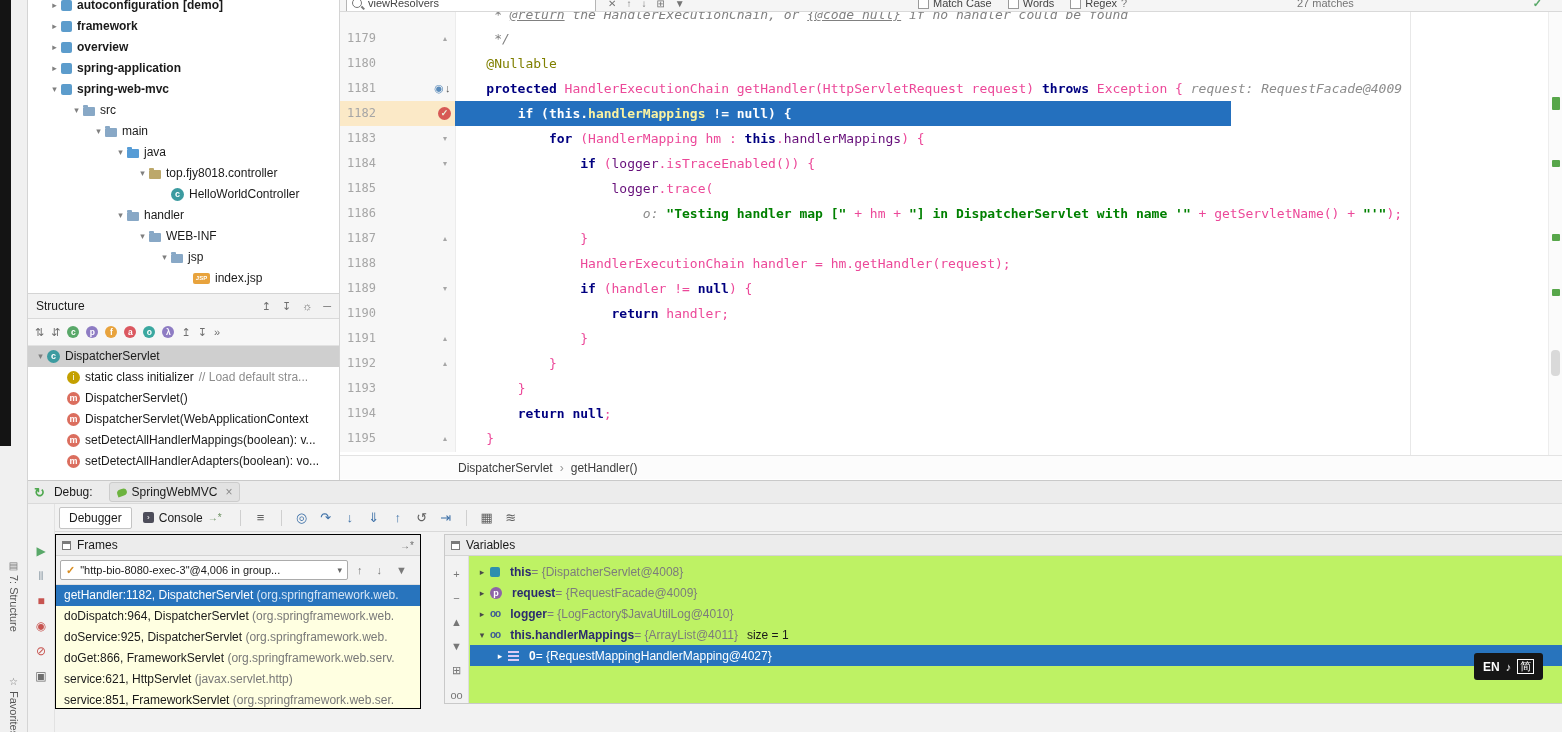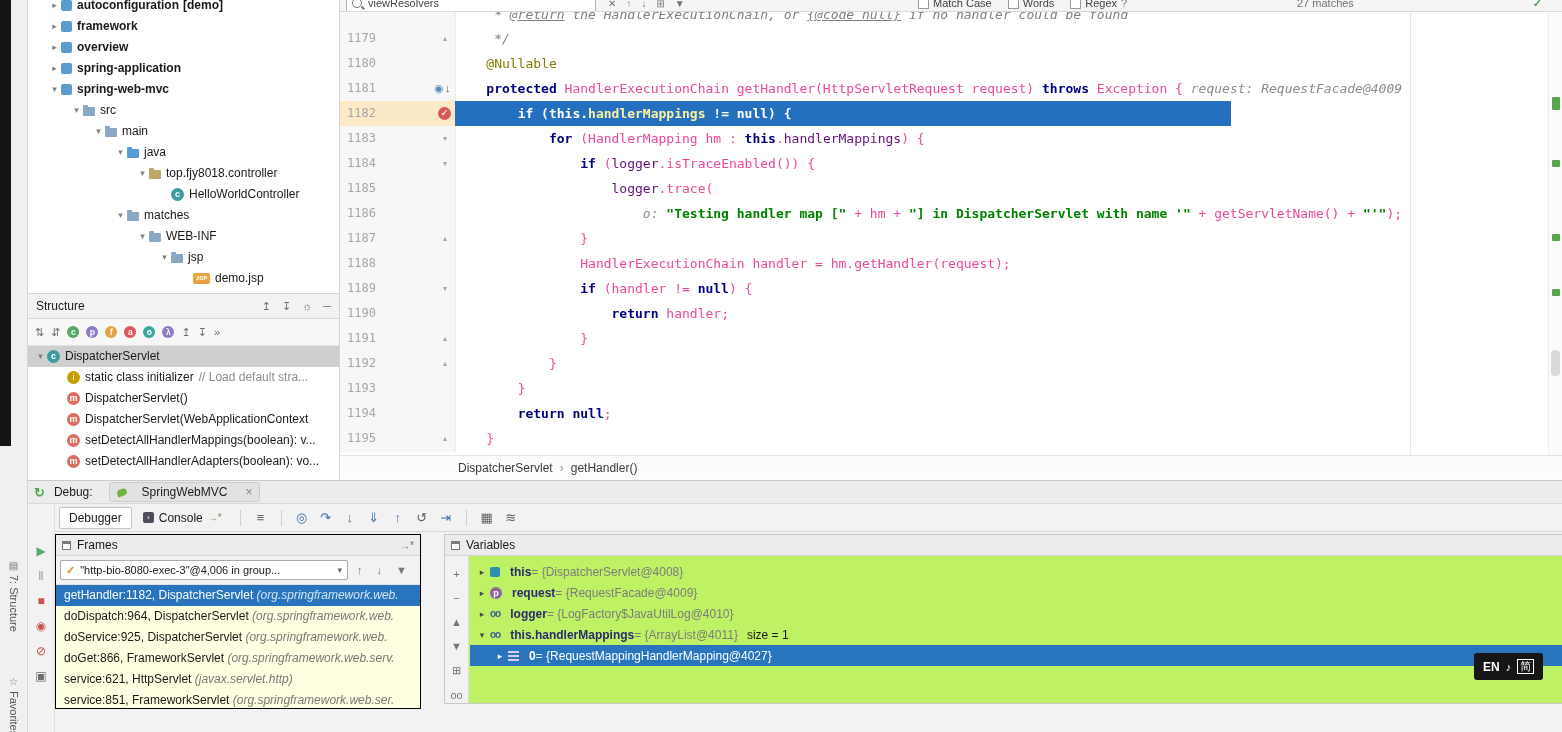--- a/index.html
+++ b/index.html
@@ -94,21 +94,21 @@
   .stripe .thumb{position:absolute;left:2px;top:350px;width:9px;height:26px;background:#D9D9D9;border-radius:4px}
   .breadcrumbs{position:absolute;left:0;top:455px;width:100%;height:24px;background:#FCFCFC;border-top:1px solid #E3E3E3;
                display:flex;align-items:center;padding-left:118px;box-sizing:border-box;color:#3C3C3C}
   .bc-sep{margin:0 7px;color:#9A9A9A}
 
   
   .debug-window{position:absolute;left:28px;top:480px;width:1534px;height:252px;background:#F2F2F2;border-top:1px solid #C9C9C9;box-sizing:border-box}
   .debug-tabs{position:absolute;left:0;top:0;width:100%;height:23px;display:flex;align-items:center;background:#ECECEC;
               border-bottom:1px solid #DADADA;padding-left:6px;box-sizing:border-box}
   .rerun{color:#4FA84F;font-weight:bold;font-size:13px;margin-right:9px}
-  .session-tab{display:flex;align-items:center;gap:15px;margin-left:16px;padding:2px 7px;background:#E2E2E2;border:1px solid #CCC;border-radius:3px}
+  .session-tab{display:flex;align-items:center;gap:5px;margin-left:16px;padding:2px 7px;background:#E2E2E2;border:1px solid #CCC;border-radius:3px}
   .leaf{width:10px;height:7px;background:#6DB33F;border-radius:50% 50% 50% 0/60% 60% 60% 0;transform:rotate(-20deg)}
   .closex{color:#8A8A8A;margin-left:3px}
   .debug-toolbar{position:absolute;left:27px;top:23px;width:calc(100% - 27px);height:28px;display:flex;align-items:center;
                  background:#F2F2F2;border-bottom:1px solid #D9D9D9;padding-left:4px;box-sizing:border-box;gap:2px}
   .dtab{display:flex;align-items:center;gap:5px;padding:3px 9px;color:#1A1A1A}
   .dtab.sel{background:#FFF;border:1px solid #C4C4C4;border-radius:2px}
   .console-ic{width:11px;height:11px;background:#4D4D5A;border-radius:2px;color:#FFF;font-size:8px;line-height:11px;text-align:center}
   .dtab-suffix{font-size:10px;color:#6A8F5F}
   .tsep{width:1px;height:16px;background:#CFCFCF;margin:0 7px}
   .tbi{width:22px;text-align:center;font-size:13px}
@@ -122,21 +122,21 @@
 
   .frames-panel{position:absolute;left:27px;top:53px;width:366px;height:175px;background:#FFFFE1;border:1px solid #000000;box-sizing:border-box;overflow:hidden}
   .thread-row{height:29px;background:#F2F2F2;display:flex;align-items:center;padding:0 4px;gap:9px;border-bottom:1px solid #E0E0E0;box-sizing:border-box}
   .thread-dd{display:flex;align-items:center;gap:5px;width:288px;height:20px;background:#FFF;border:1px solid #ABABAB;border-radius:2px;
              padding:0 5px;box-sizing:border-box;font-size:11px;white-space:nowrap;overflow:hidden}
   .thr-check{color:#D98E23;font-weight:bold;flex:none}
   .dd-arrow{margin-left:auto;color:#666;font-size:9px}
   .thr-ic{color:#7A7A7A;font-size:11px}
   .frames-list{position:absolute;left:0;top:50px;right:0;bottom:0;overflow:hidden}
   .frame-row{height:21px;line-height:21px;padding-left:8px;white-space:nowrap;color:#1A1A1A}
-  .f-pkg{color:#787878;font-style:italic}
+  .f-pkg{color:#787878;}
   .frame-row.sel{background:#2874BD;color:#FFF}
   .frame-row.sel .f-pkg{color:#D5E5F5}
 
   .vars-panel{position:absolute;left:416px;top:53px;width:1140px;height:170px;background:#bef264;border:1px solid #C9C9C9;box-sizing:border-box;overflow:hidden}
   .vars-strip{position:absolute;left:0;top:21px;bottom:0;width:24px;background:#F2F2F2;border-right:1px solid #DDD;box-sizing:border-box;
               display:flex;flex-direction:column;align-items:center;padding-top:12px;gap:12px;color:#777;font-size:11px}
   .vars-list{position:absolute;left:25px;top:21px;right:0;bottom:0;padding-top:5px}
   .var-row{height:21px;display:flex;align-items:center;white-space:nowrap}
   .var-row .chev{width:16px;font-size:9px;color:#4A4A4A}
   .vname{color:#2B2B6E;font-weight:bold;margin-left:5px}
@@ -218,36 +218,36 @@
           <span class="tlabel">top.fjy8018.controller</span>
         </div>
         <div class="trow" style="padding-left: 130px;">
           <span class="chev hid"></span>
           <span class="tico ti-class">c</span>
           <span class="tlabel">HelloWorldController</span>
         </div>
         <div class="trow" style="padding-left: 86px;">
           <span class="chev">▾</span>
           <span class="tico foldr ti-folder"></span>
-          <span class="tlabel">matches</span>
+          <span class="tlabel">handler</span>
         </div>
         <div class="trow" style="padding-left: 108px;">
           <span class="chev">▾</span>
           <span class="tico foldr ti-folder"></span>
           <span class="tlabel">WEB-INF</span>
         </div>
         <div class="trow" style="padding-left: 130px;">
           <span class="chev">▾</span>
           <span class="tico foldr ti-folder"></span>
           <span class="tlabel">jsp</span>
         </div>
         <div class="trow" style="padding-left: 152px;">
           <span class="chev hid"></span>
           <span class="tico ti-jsp">JSP</span>
-          <span class="tlabel">demo.jsp</span>
+          <span class="tlabel">index.jsp</span>
         </div>
       </div>
   </div>
 
   <div class="structure-panel">
     <div class="sp-header">
       <span>Structure</span>
       <span class="sp-hicons" id="structure-hicons">
           <span class="sic">↥</span>
           <span class="sic">↧</span>

